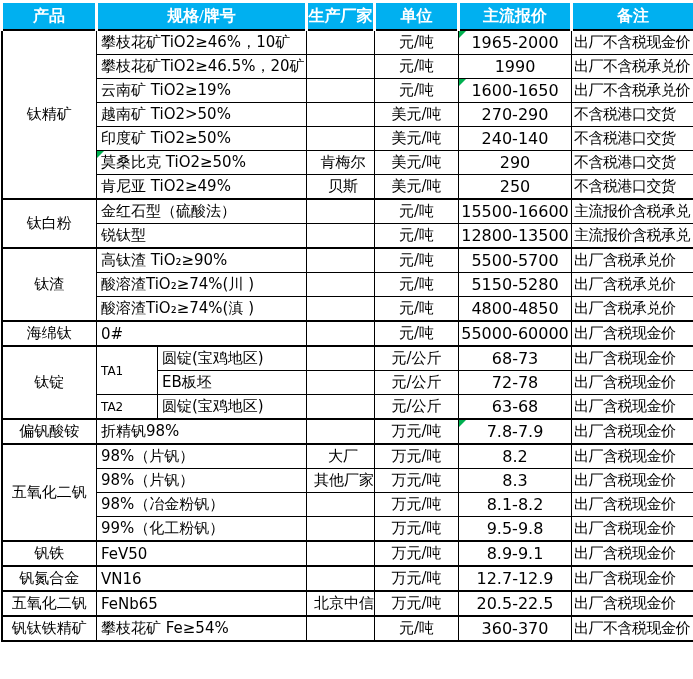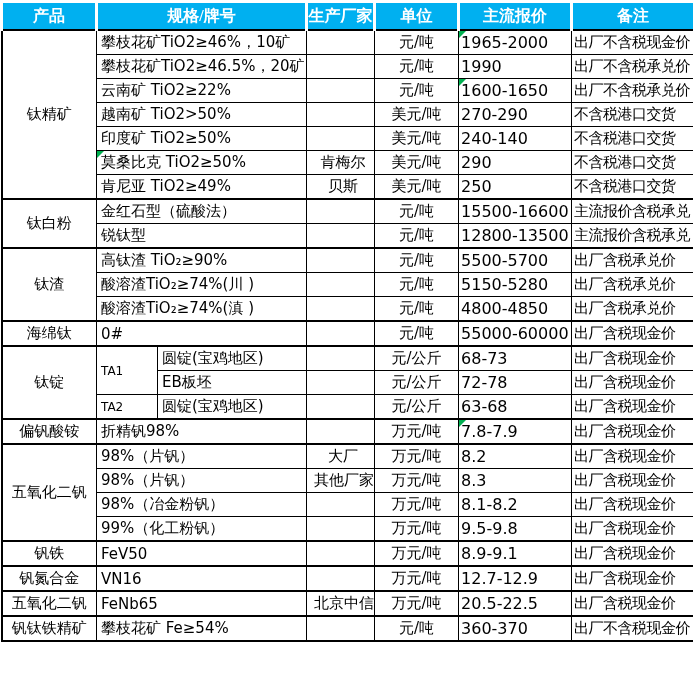--- a/index.html
+++ b/index.html
@@ -41,21 +41,21 @@
     position:relative;
     background:#ffffff;
   }
   tr.gs td{border-top:2px solid #000000;}
   tbody{border:2px solid #000000;}
   td.prod{text-align:center;margin-left:8px;}
   td.ta{text-align:left;padding-left:4px;font-size:12px;}
   td.spec, td.spec2{text-align:left;padding-left:4px;}
   td.mfr{text-align:center;padding-left:7px;}
   td.unit{text-align:center;margin-top:40px;}
-  td.price{text-align:left;font-size:16px;}
+  td.price{text-align:center;font-size:16px;}
   td.note{text-align:left;padding-left:2px;letter-spacing:-0.5px;font-family:Liberation Serif, serif;}
   .flag-tri{
     position:absolute;top:0;left:0;width:0;height:0;
     border-top:7px solid #00B050;
     border-right:7px solid transparent;
   }
 </style>
 </head>
 <body>
 
@@ -90,21 +90,21 @@
           <td class="note">出厂不含税现金价</td>
         </tr>
         <tr>
           <td class="spec" colspan="2">攀枝花矿TiO2≥46.5%，20矿</td>
           <td class="mfr"></td>
           <td class="unit">元/吨</td>
           <td class="price">1990</td>
           <td class="note">出厂不含税承兑价</td>
         </tr>
         <tr>
-          <td class="spec" colspan="2">云南矿 TiO2≥22%</td>
+          <td class="spec" colspan="2">云南矿 TiO2≥19%</td>
           <td class="mfr"></td>
           <td class="unit">元/吨</td>
           <td class="price">1600-1650<span class="flag-tri"></span></td>
           <td class="note">出厂不含税承兑价</td>
         </tr>
         <tr>
           <td class="spec" colspan="2">越南矿 TiO2&gt;50%</td>
           <td class="mfr"></td>
           <td class="unit">美元/吨</td>
           <td class="price">270-290</td>

